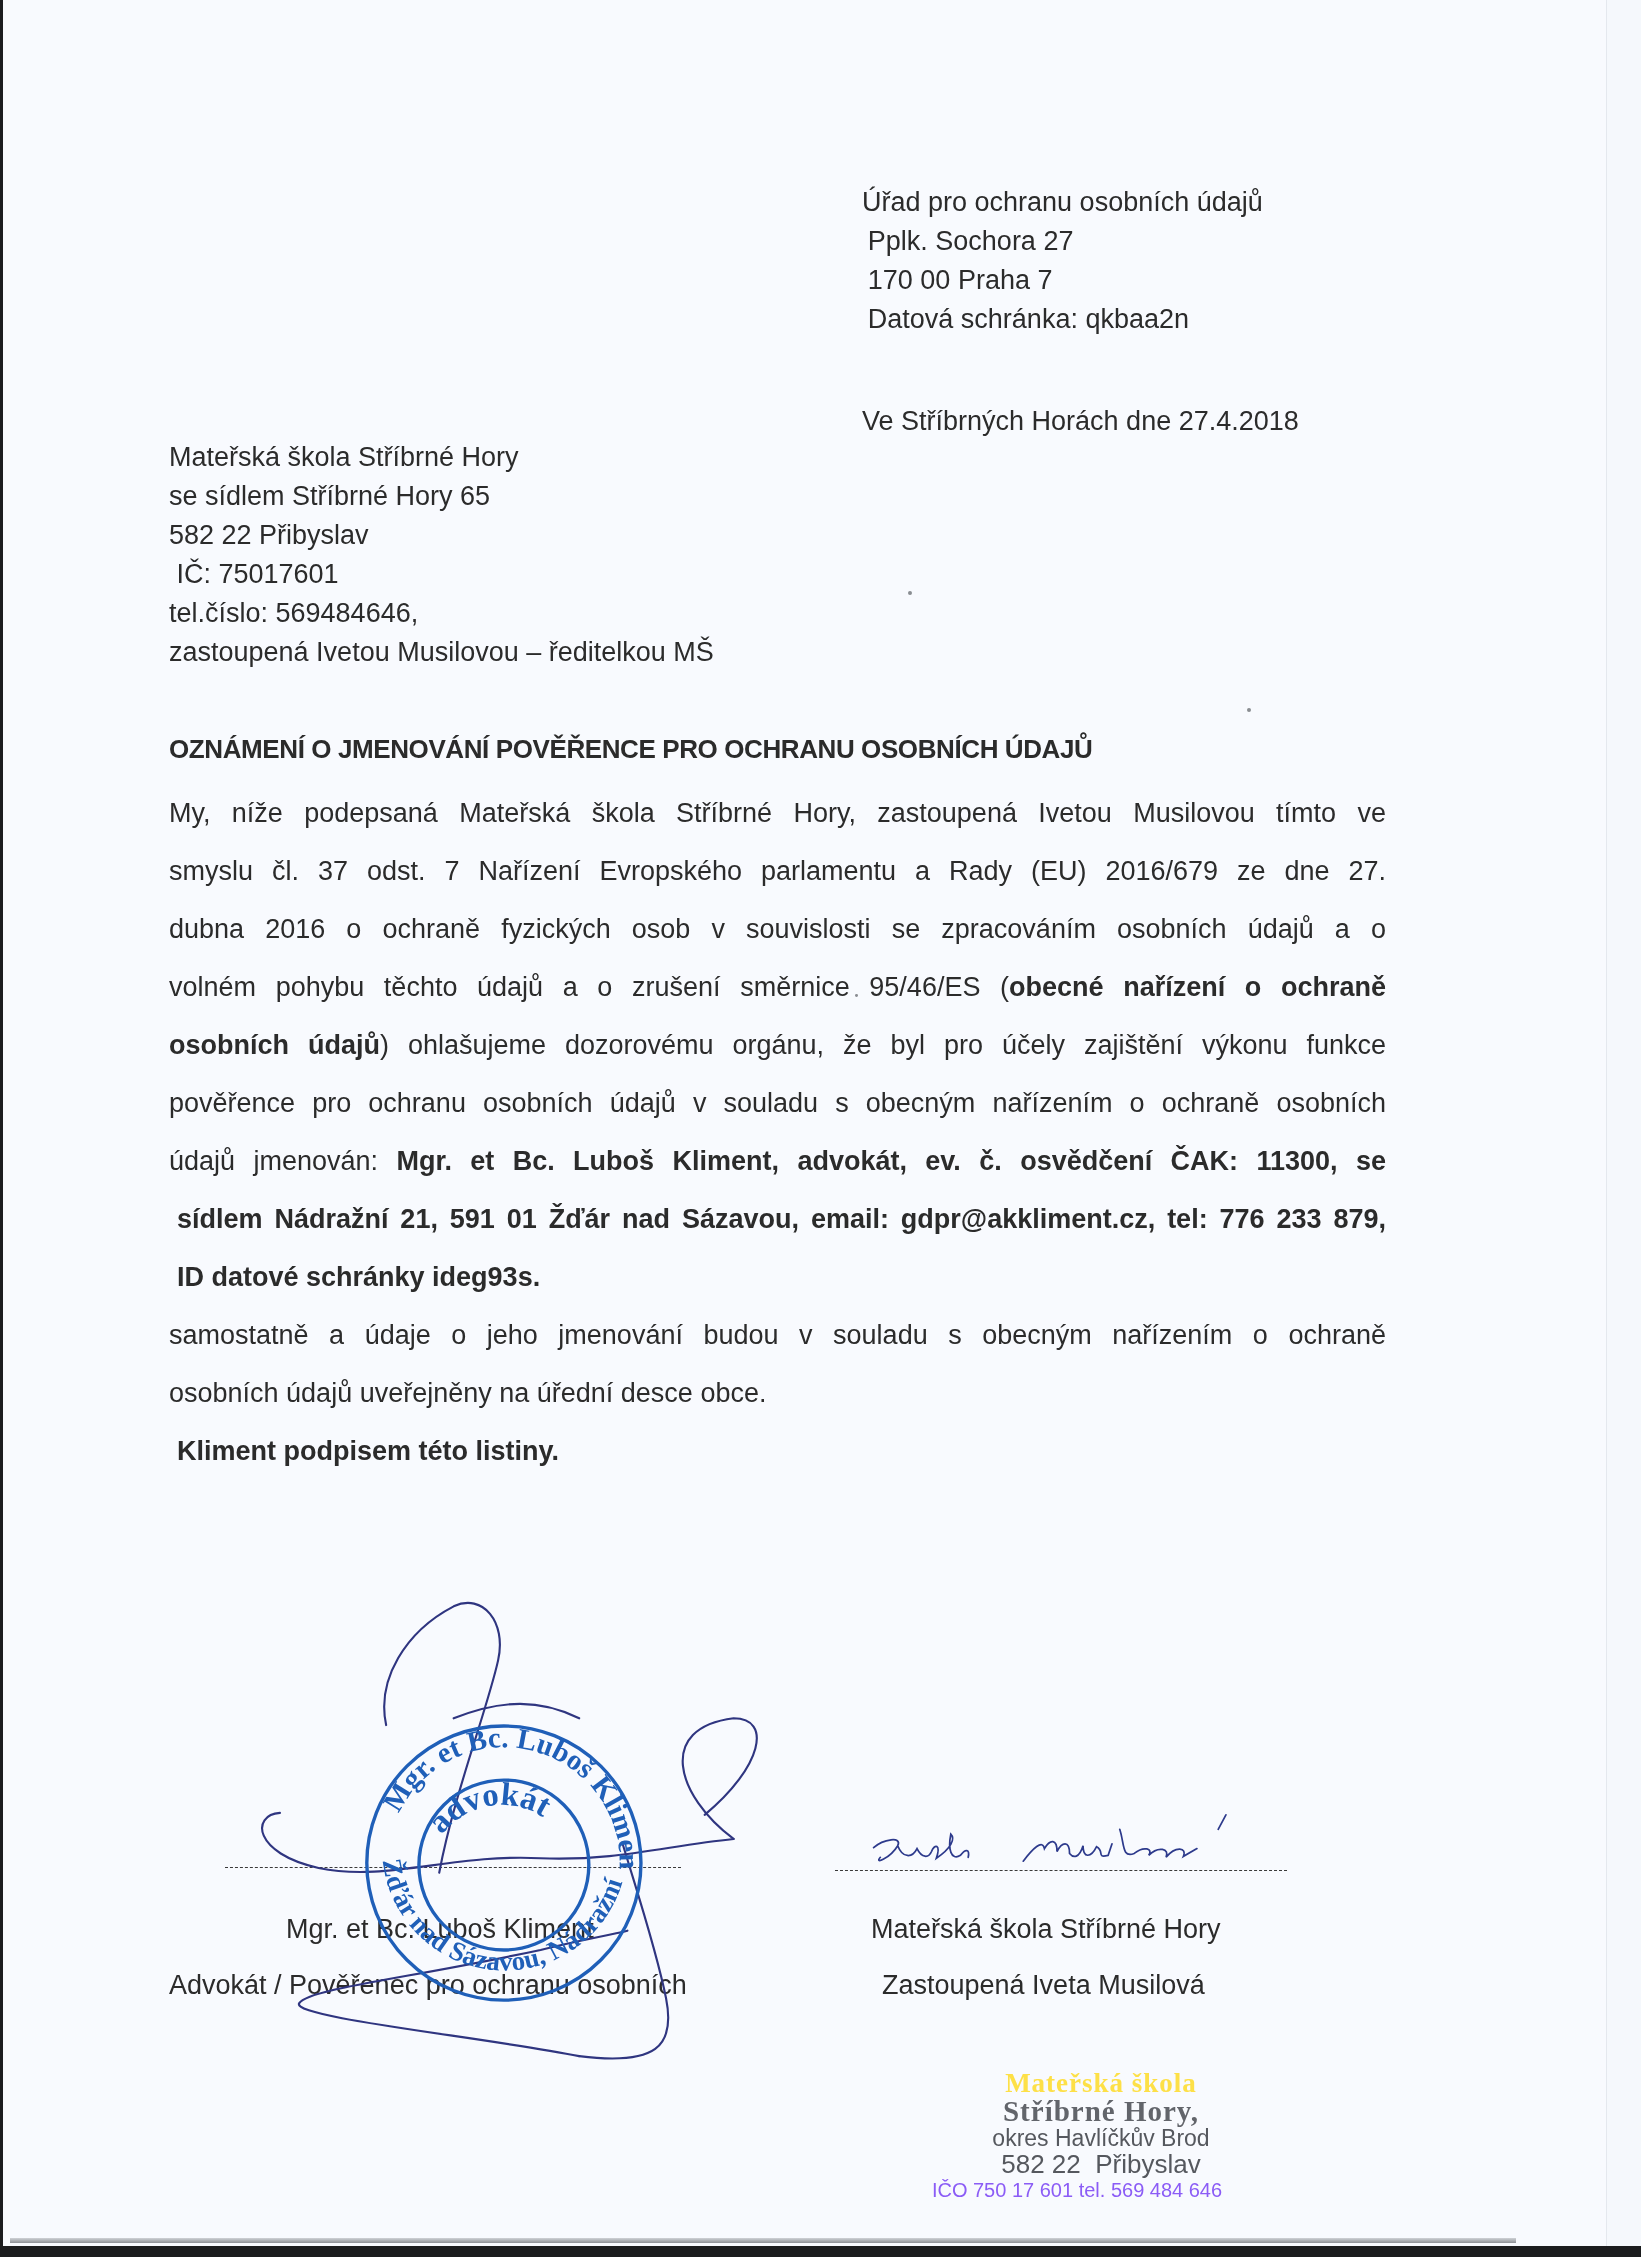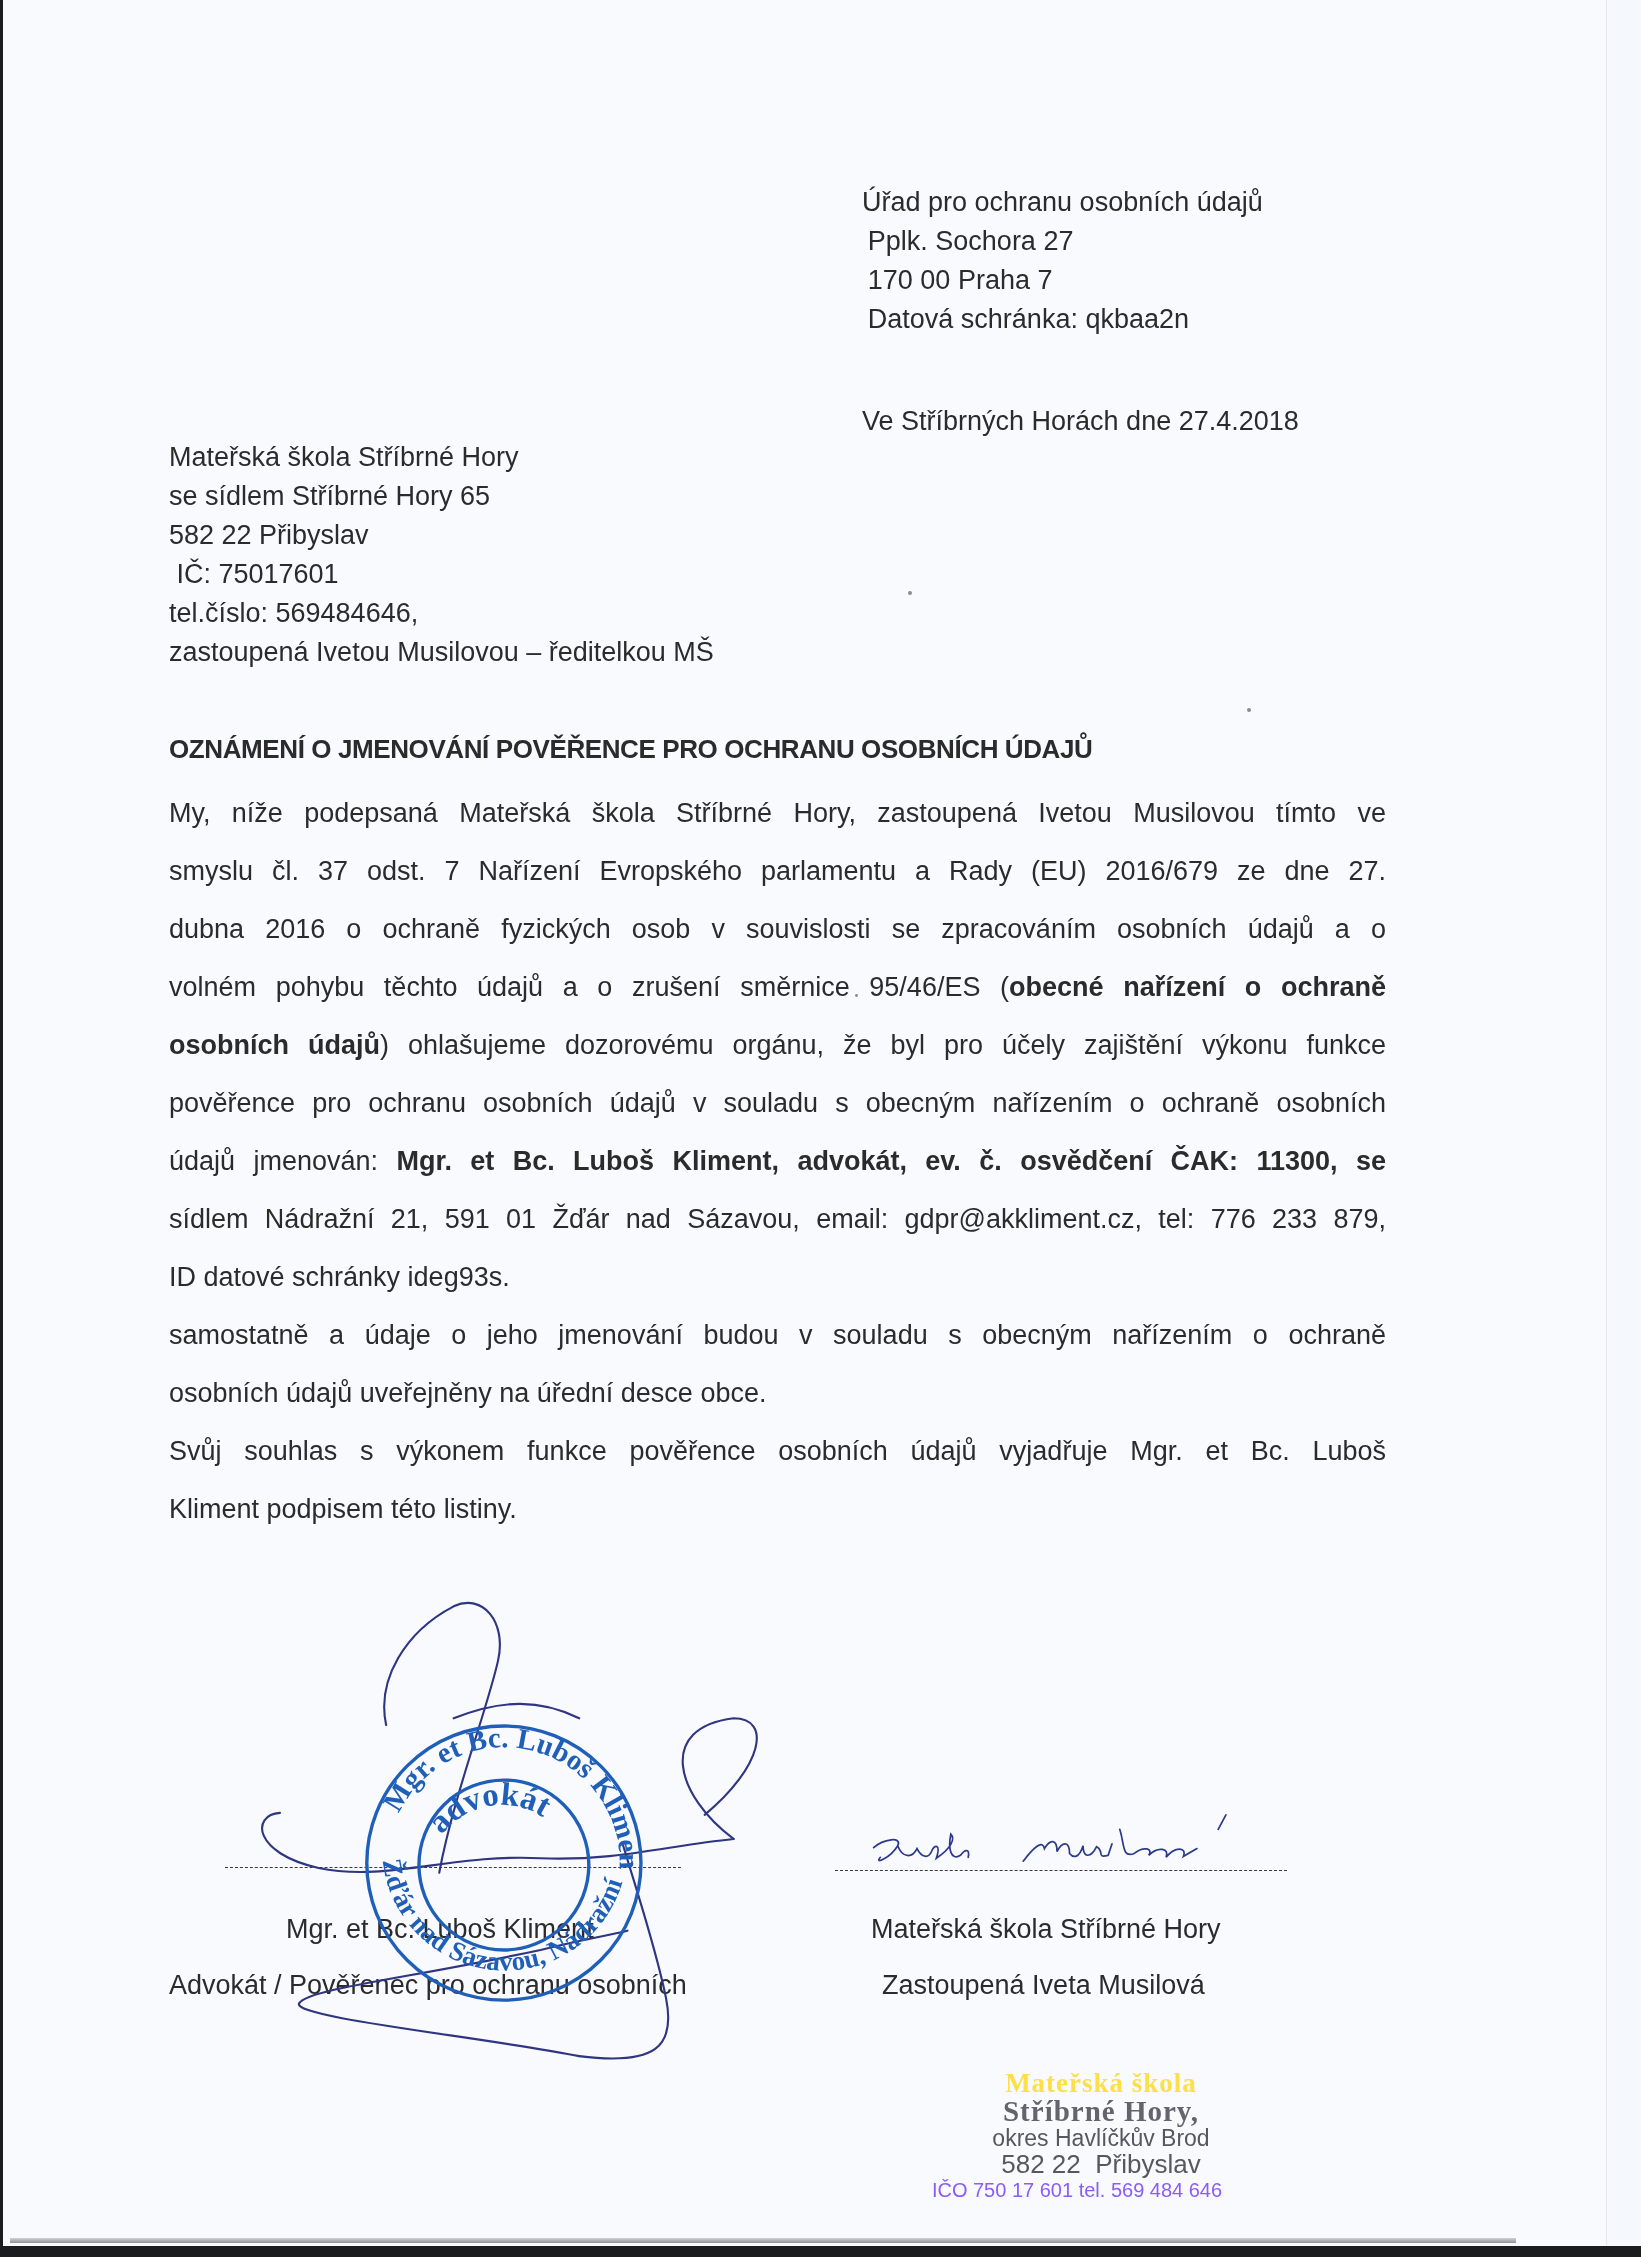--- a/index.html
+++ b/index.html
@@ -15,21 +15,21 @@
   }
   .page-right-strip {
     position: absolute; left: 1606px; top: 0; width: 36px; height: 2246px;
     background: #f5f8fc; border-left: 1px solid #e4e8ee;
   }
   .scan-edge {
     position: absolute; left: 9.7px; top: 2238px; width: 1506px; height: 4.8px;
     background: linear-gradient(#cfd2d6, #8d9095);
   }
   .txt { position: absolute; white-space: nowrap; font-size: 27px; line-height: 39px; color: #2b2b2b; }
-  .bold { font-weight: normal; }
+  .bold { font-weight: bold; margin-left: 8px; }
 
   .recipient { left: 862px; top: 183px; }
   .recipient .line { display: block; height: 39px; }
   .recipient .indent { padding-left: 5.8px; }
   .date-line { left: 862px; top: 402px; }
 
   .sender { left: 169px; top: 438px; }
   .sender .line { display: block; height: 39px; }
 
   .title {
@@ -97,21 +97,20 @@
   <span class="body-line">smyslu čl. 37 odst. 7 Nařízení Evropského parlamentu a Rady (EU) 2016/679 ze dne 27.</span>
   <span class="body-line">dubna 2016 o ochraně fyzických osob v souvislosti se zpracováním osobních údajů a o</span>
   <span class="body-line"><span>volném pohybu těchto údajů a o zrušení směrnice 95/46/ES (</span><b>obecné nařízení o ochraně</b></span>
   <span class="body-line"><b>osobních údajů</b><span>) ohlašujeme dozorovému orgánu, že byl pro účely zajištění výkonu funkce</span></span>
   <span class="body-line">pověřence pro ochranu osobních údajů v souladu s obecným nařízením o ochraně osobních</span>
   <span class="body-line"><span style="white-space:pre">údajů jmenován: </span><b>Mgr. et Bc. Luboš Kliment, advokát, ev. č. osvědčení ČAK: 11300, se</b></span>
   <span class="body-line bold">sídlem Nádražní 21, 591 01 Žďár nad Sázavou, email: gdpr@akkliment.cz, tel: 776 233 879,</span>
   <span class="body-line bold last">ID datové schránky ideg93s.</span>
   <span class="body-line">samostatně a údaje o jeho jmenování budou v souladu s obecným nařízením o ochraně</span>
   <span class="body-line last">osobních údajů uveřejněny na úřední desce obce.</span>
-  <span class="body-line bold">Svůj souhlas s výkonem funkce pověřence osobních údajů vyjadřuje Mgr. et Bc. Luboš</span>
   <span class="body-line bold last">Kliment podpisem této listiny.</span>
 </div>
 
 <div class="dash" style="left:225px; top:1867px; width:456px;"></div>
 <div class="dash" style="left:835px; top:1870px; width:452px;"></div>
 
 <div class="txt sig-name-left">Mgr. et Bc. Luboš Kliment</div>
 <div class="txt sig-role-left">Advokát / Pověřenec pro ochranu osobních</div>
 <div class="txt sig-name-right">Mateřská škola Stříbrné Hory</div>
 <div class="txt sig-rep-right">Zastoupená Iveta Musilová</div>

